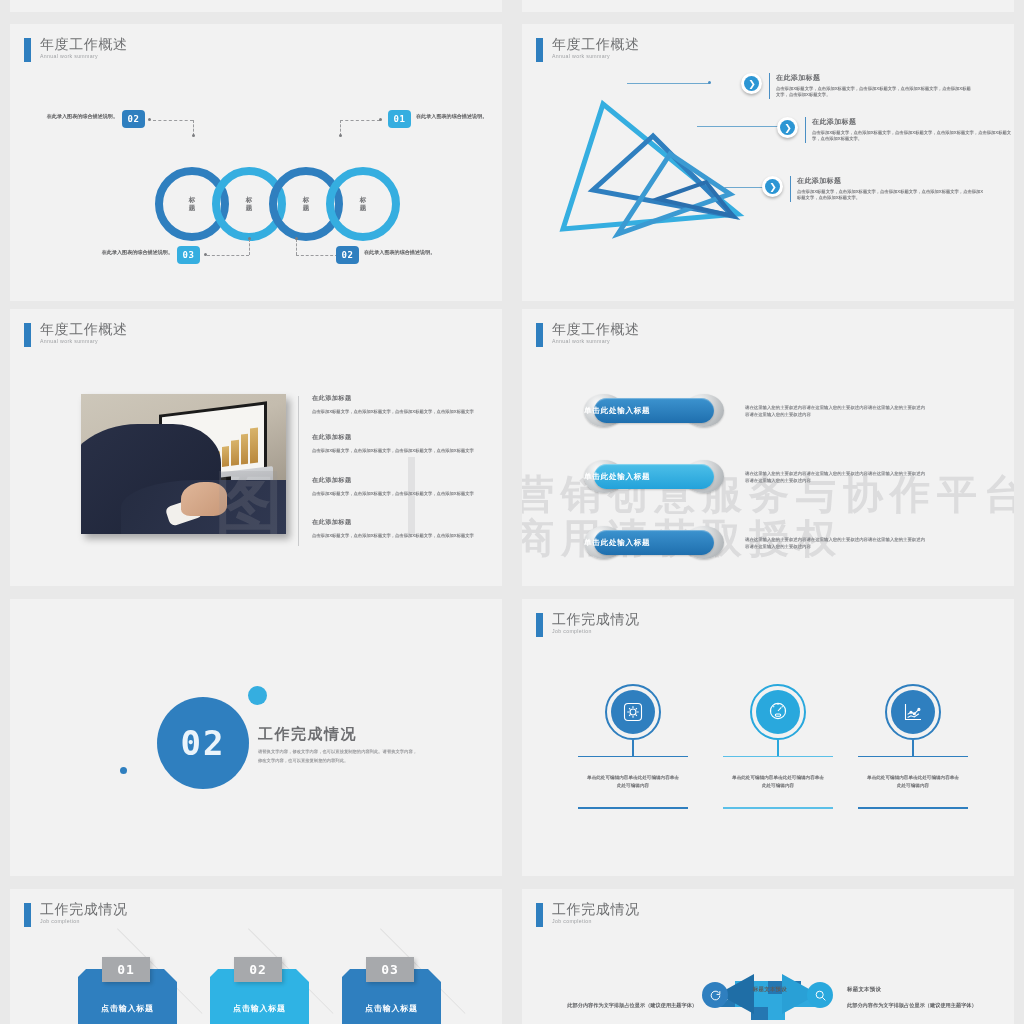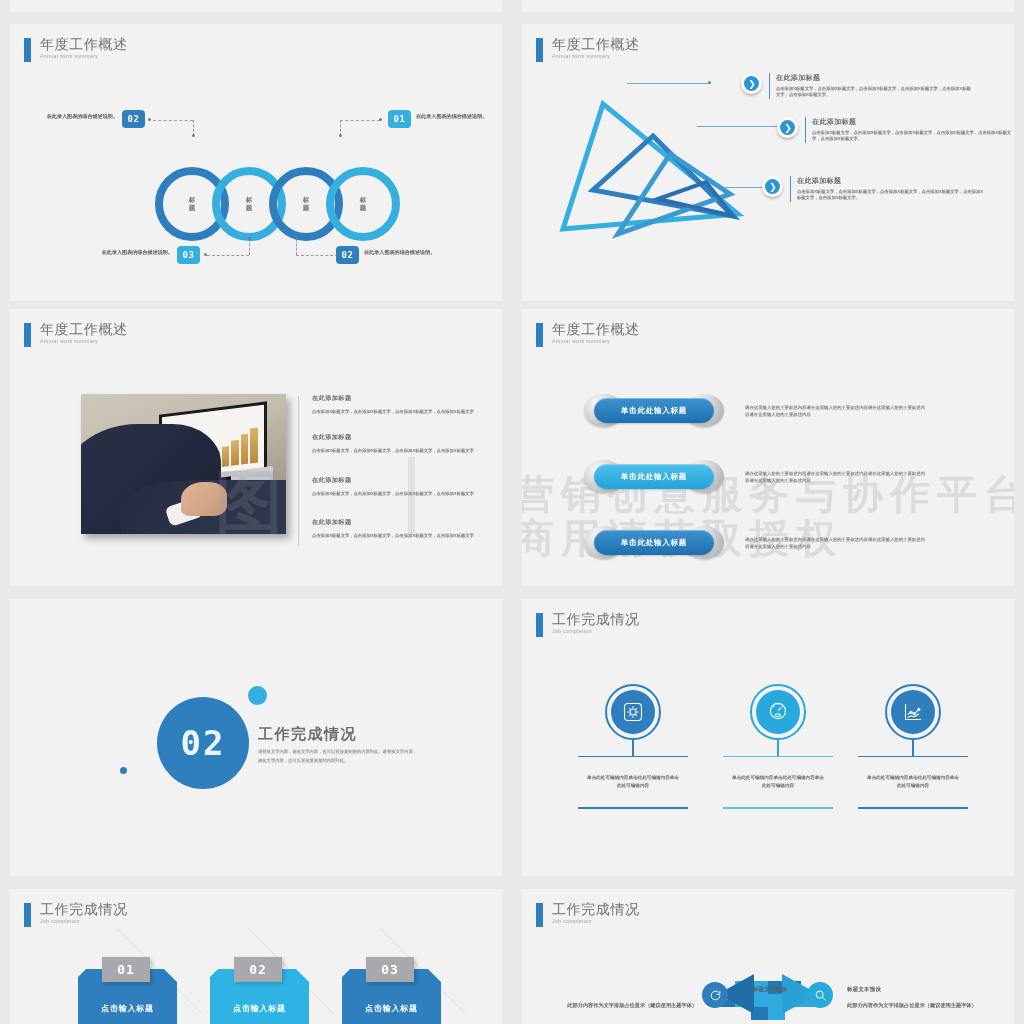--- a/index.html
+++ b/index.html
@@ -130,21 +130,21 @@
   .photo .cuff { position:absolute; left:86px; top:108px; width:34px; height:20px;
     background:#f2f0ec; border-radius:6px; transform: rotate(-18deg); }
   .vdiv { position: absolute; width: 1px; background: #c9cacc; }
   .tb-title { font-size: 6.2px; font-weight: bold; color: #6d6e71; letter-spacing: .4px; }
   .tb-text { font-size: 4.3px; color: #7e7f82; line-height: 7.2px; font-weight: bold; margin-top: 5px; }
 
   
   .pill-row { position: absolute; display: flex; align-items: center; gap: 21px; }
   .pill {
     position: relative; width: 140px; height: 33px;
-    display: flex; align-items: center; justify-content: center;
+    display: flex; align-items: center; 
   }
   .pill .cap {
     position: absolute; top: 0; width: 40px; height: 33px; border-radius: 50%;
     background: radial-gradient(circle at 35% 30%, #fdfdfd, #b9bdc0 70%, #9ea2a6);
     box-shadow: 0 1px 2px rgba(0,0,0,.2);
   }
   .pill .cap.l { left: 0; }
   .pill .cap.r { right: 0; }
   .pill .body {
     position: absolute; left: 10px; right: 10px; top: 4px; height: 25px;

